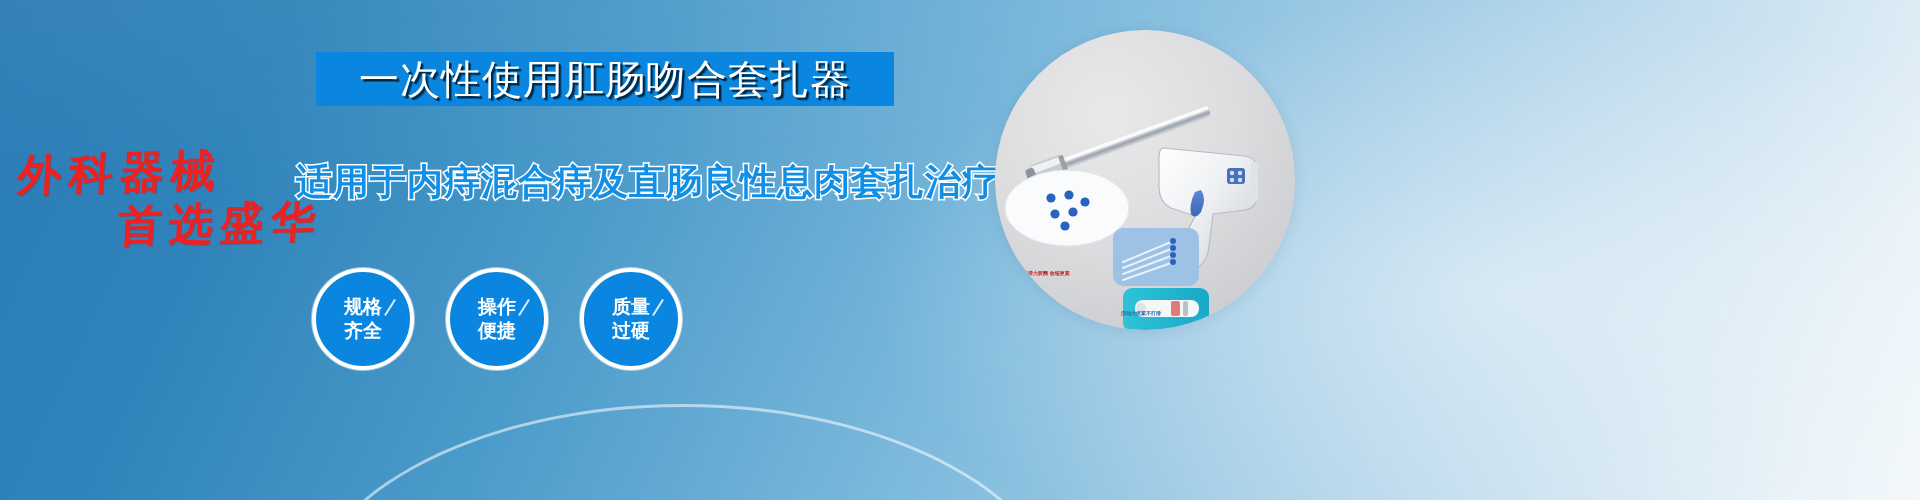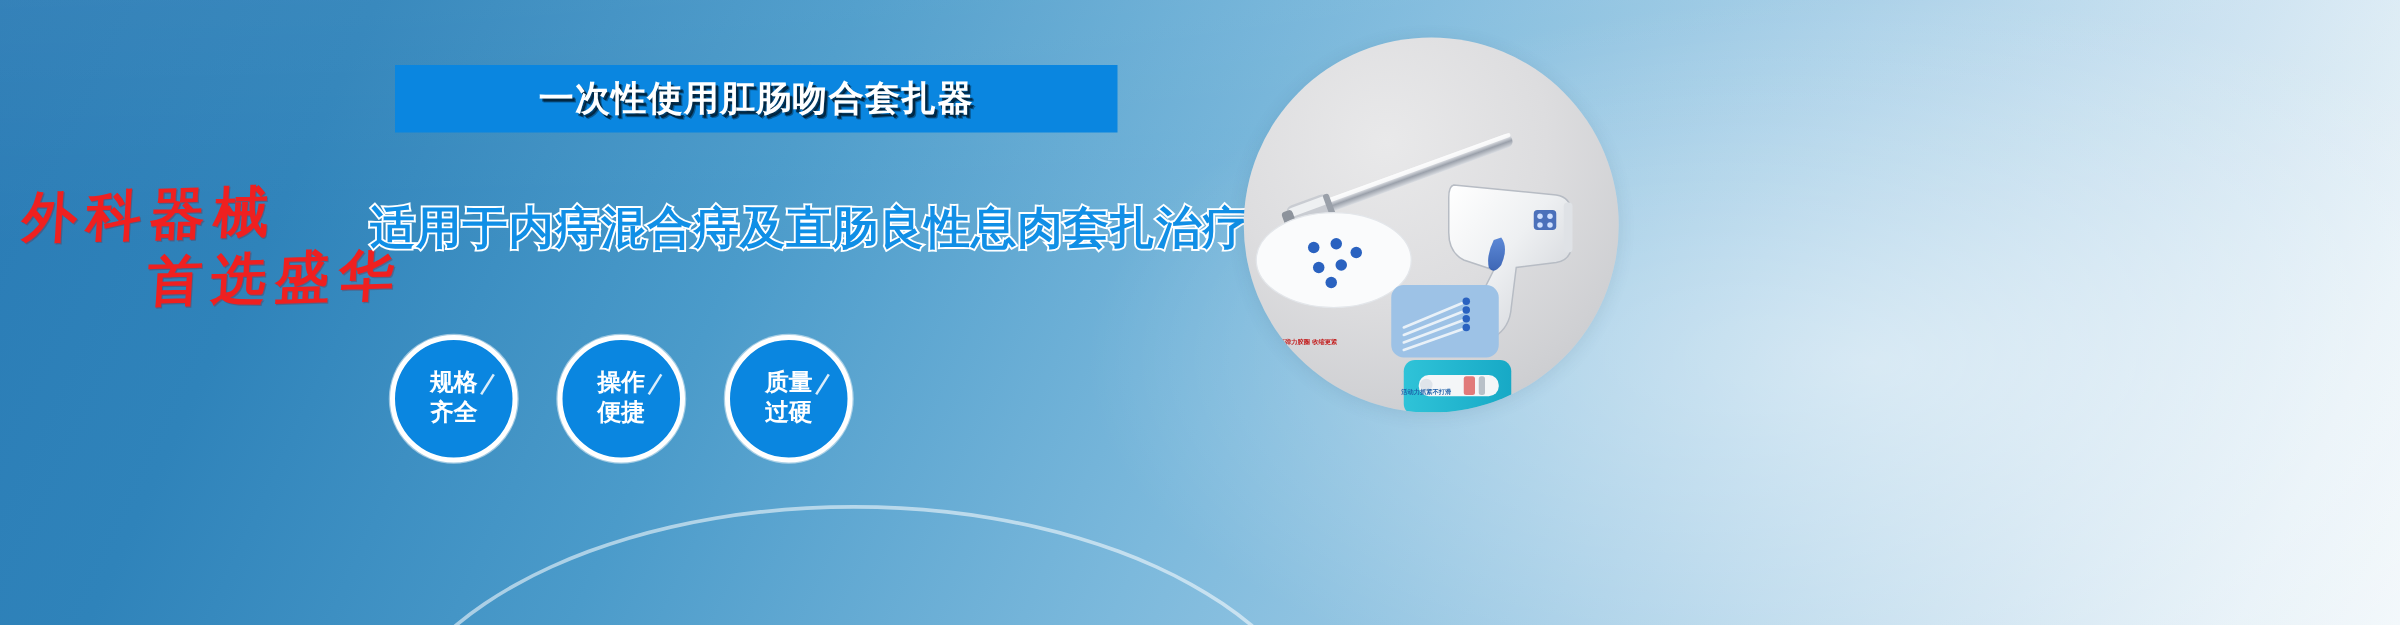--- a/index.html
+++ b/index.html
@@ -116,22 +116,22 @@
     left: 316px;
     top: 52px;
     width: 578px;
     height: 54px;
     background: #0a86e0;
     display: flex;
     align-items: center;
     justify-content: center;
   }
   .headline-text {
-    font-size: 28px;
-    font-weight: 700;
+    font-size: 40px;
+    font-weight: 400;
     color: #ffffff;
     letter-spacing: 1px;
     white-space: nowrap;
     font-family: "DejaVu Sans", "Liberation Sans", sans-serif;
     text-shadow:
       2px 2px 0 rgba(0,0,0,0.55),
       3px 3px 0 rgba(0,0,0,0.35);
   }
 
   .subhead {

